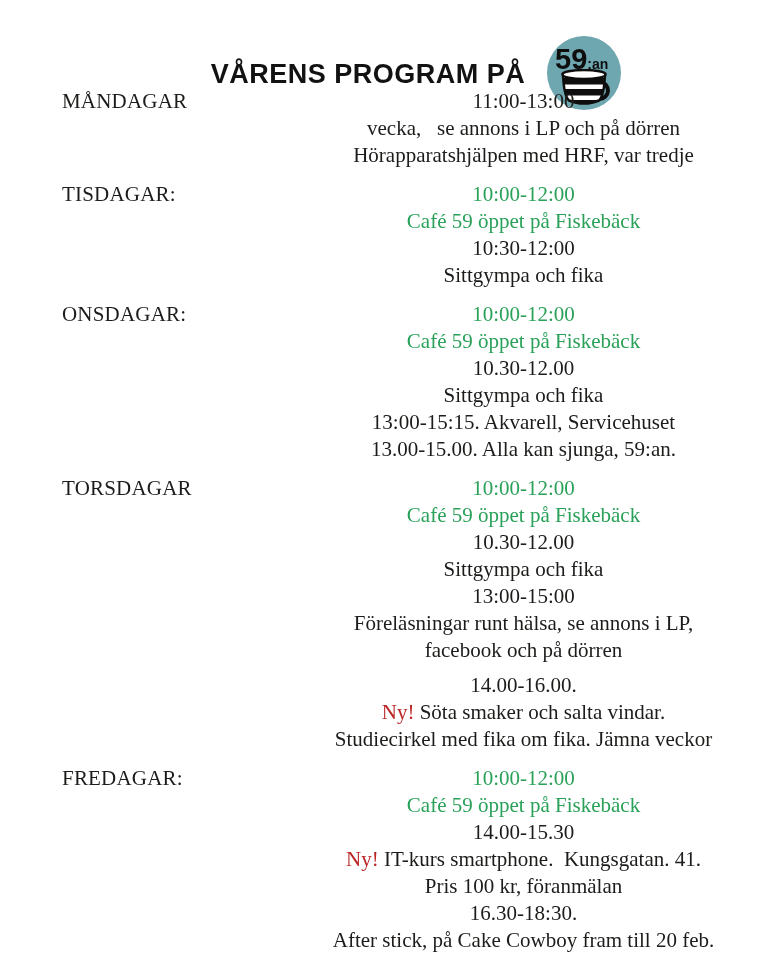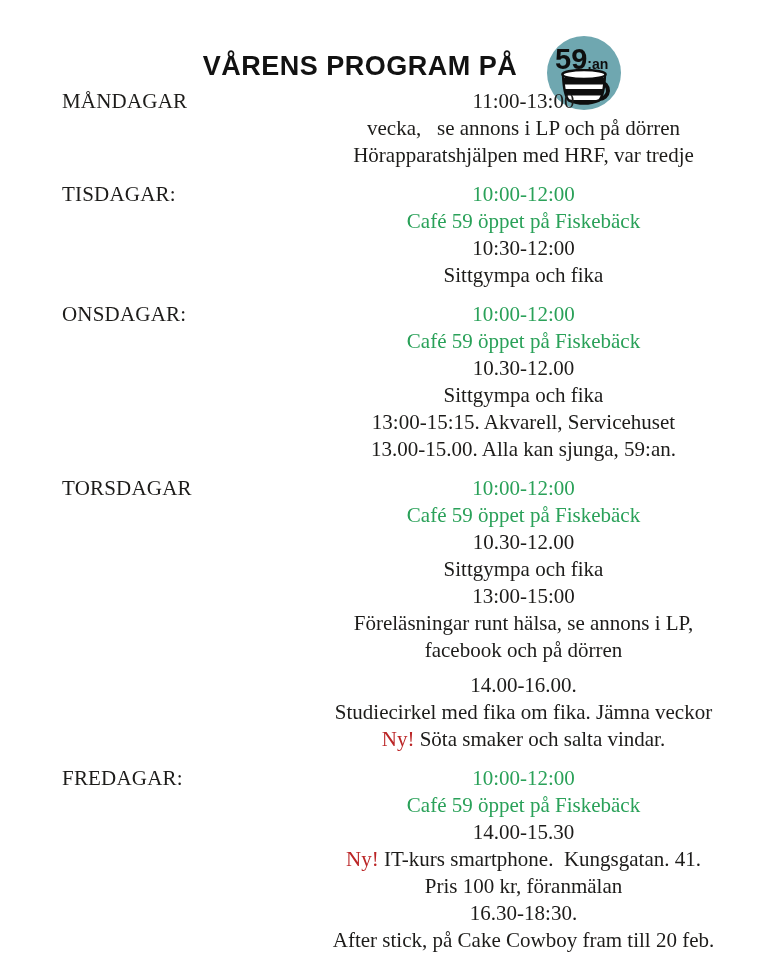--- a/index.html
+++ b/index.html
@@ -16,21 +16,21 @@
     background:#ffffff;
     overflow:hidden;
     font-family:"Liberation Serif", serif;
     color:var(--ink);
   }
   .title{
     position:absolute;
     top:47px;
     left:0;
     width:712px;
-    margin:4px;
+    margin:12px;
     text-align:center;
     font-family:"Liberation Sans", sans-serif;
     font-weight:700;
     font-size:27px;
     letter-spacing:0.5px;
     color:#121212;
   }
   
   .logo{
     position:absolute;
@@ -155,22 +155,22 @@
         <div class="day">TORSDAGAR</div>
         <div class="lines">
           <div class="line green">10:00-12:00</div>
           <div class="line green">Café 59 öppet på Fiskebäck</div>
           <div class="line">10.30-12.00</div>
           <div class="line">Sittgympa och fika</div>
           <div class="line">13:00-15:00</div>
           <div class="line">Föreläsningar runt hälsa, se annons i LP,</div>
           <div class="line">facebook och på dörren</div>
           <div class="line gap">14.00-16.00.</div>
+          <div class="line"><span class="red">Ny!</span> Söta smaker och salta vindar.</div>
           <div class="line">Studiecirkel med fika om fika. Jämna veckor</div>
-          <div class="line"><span class="red">Ny!</span> Söta smaker och salta vindar.</div>
         </div>
       </div>
       <div class="section">
         <div class="day">FREDAGAR:</div>
         <div class="lines">
           <div class="line green">10:00-12:00</div>
           <div class="line green">Café 59 öppet på Fiskebäck</div>
           <div class="line">14.00-15.30</div>
           <div class="line"><span class="red">Ny!</span> IT-kurs smartphone.  Kungsgatan. 41.</div>
           <div class="line">Pris 100 kr, föranmälan</div>

